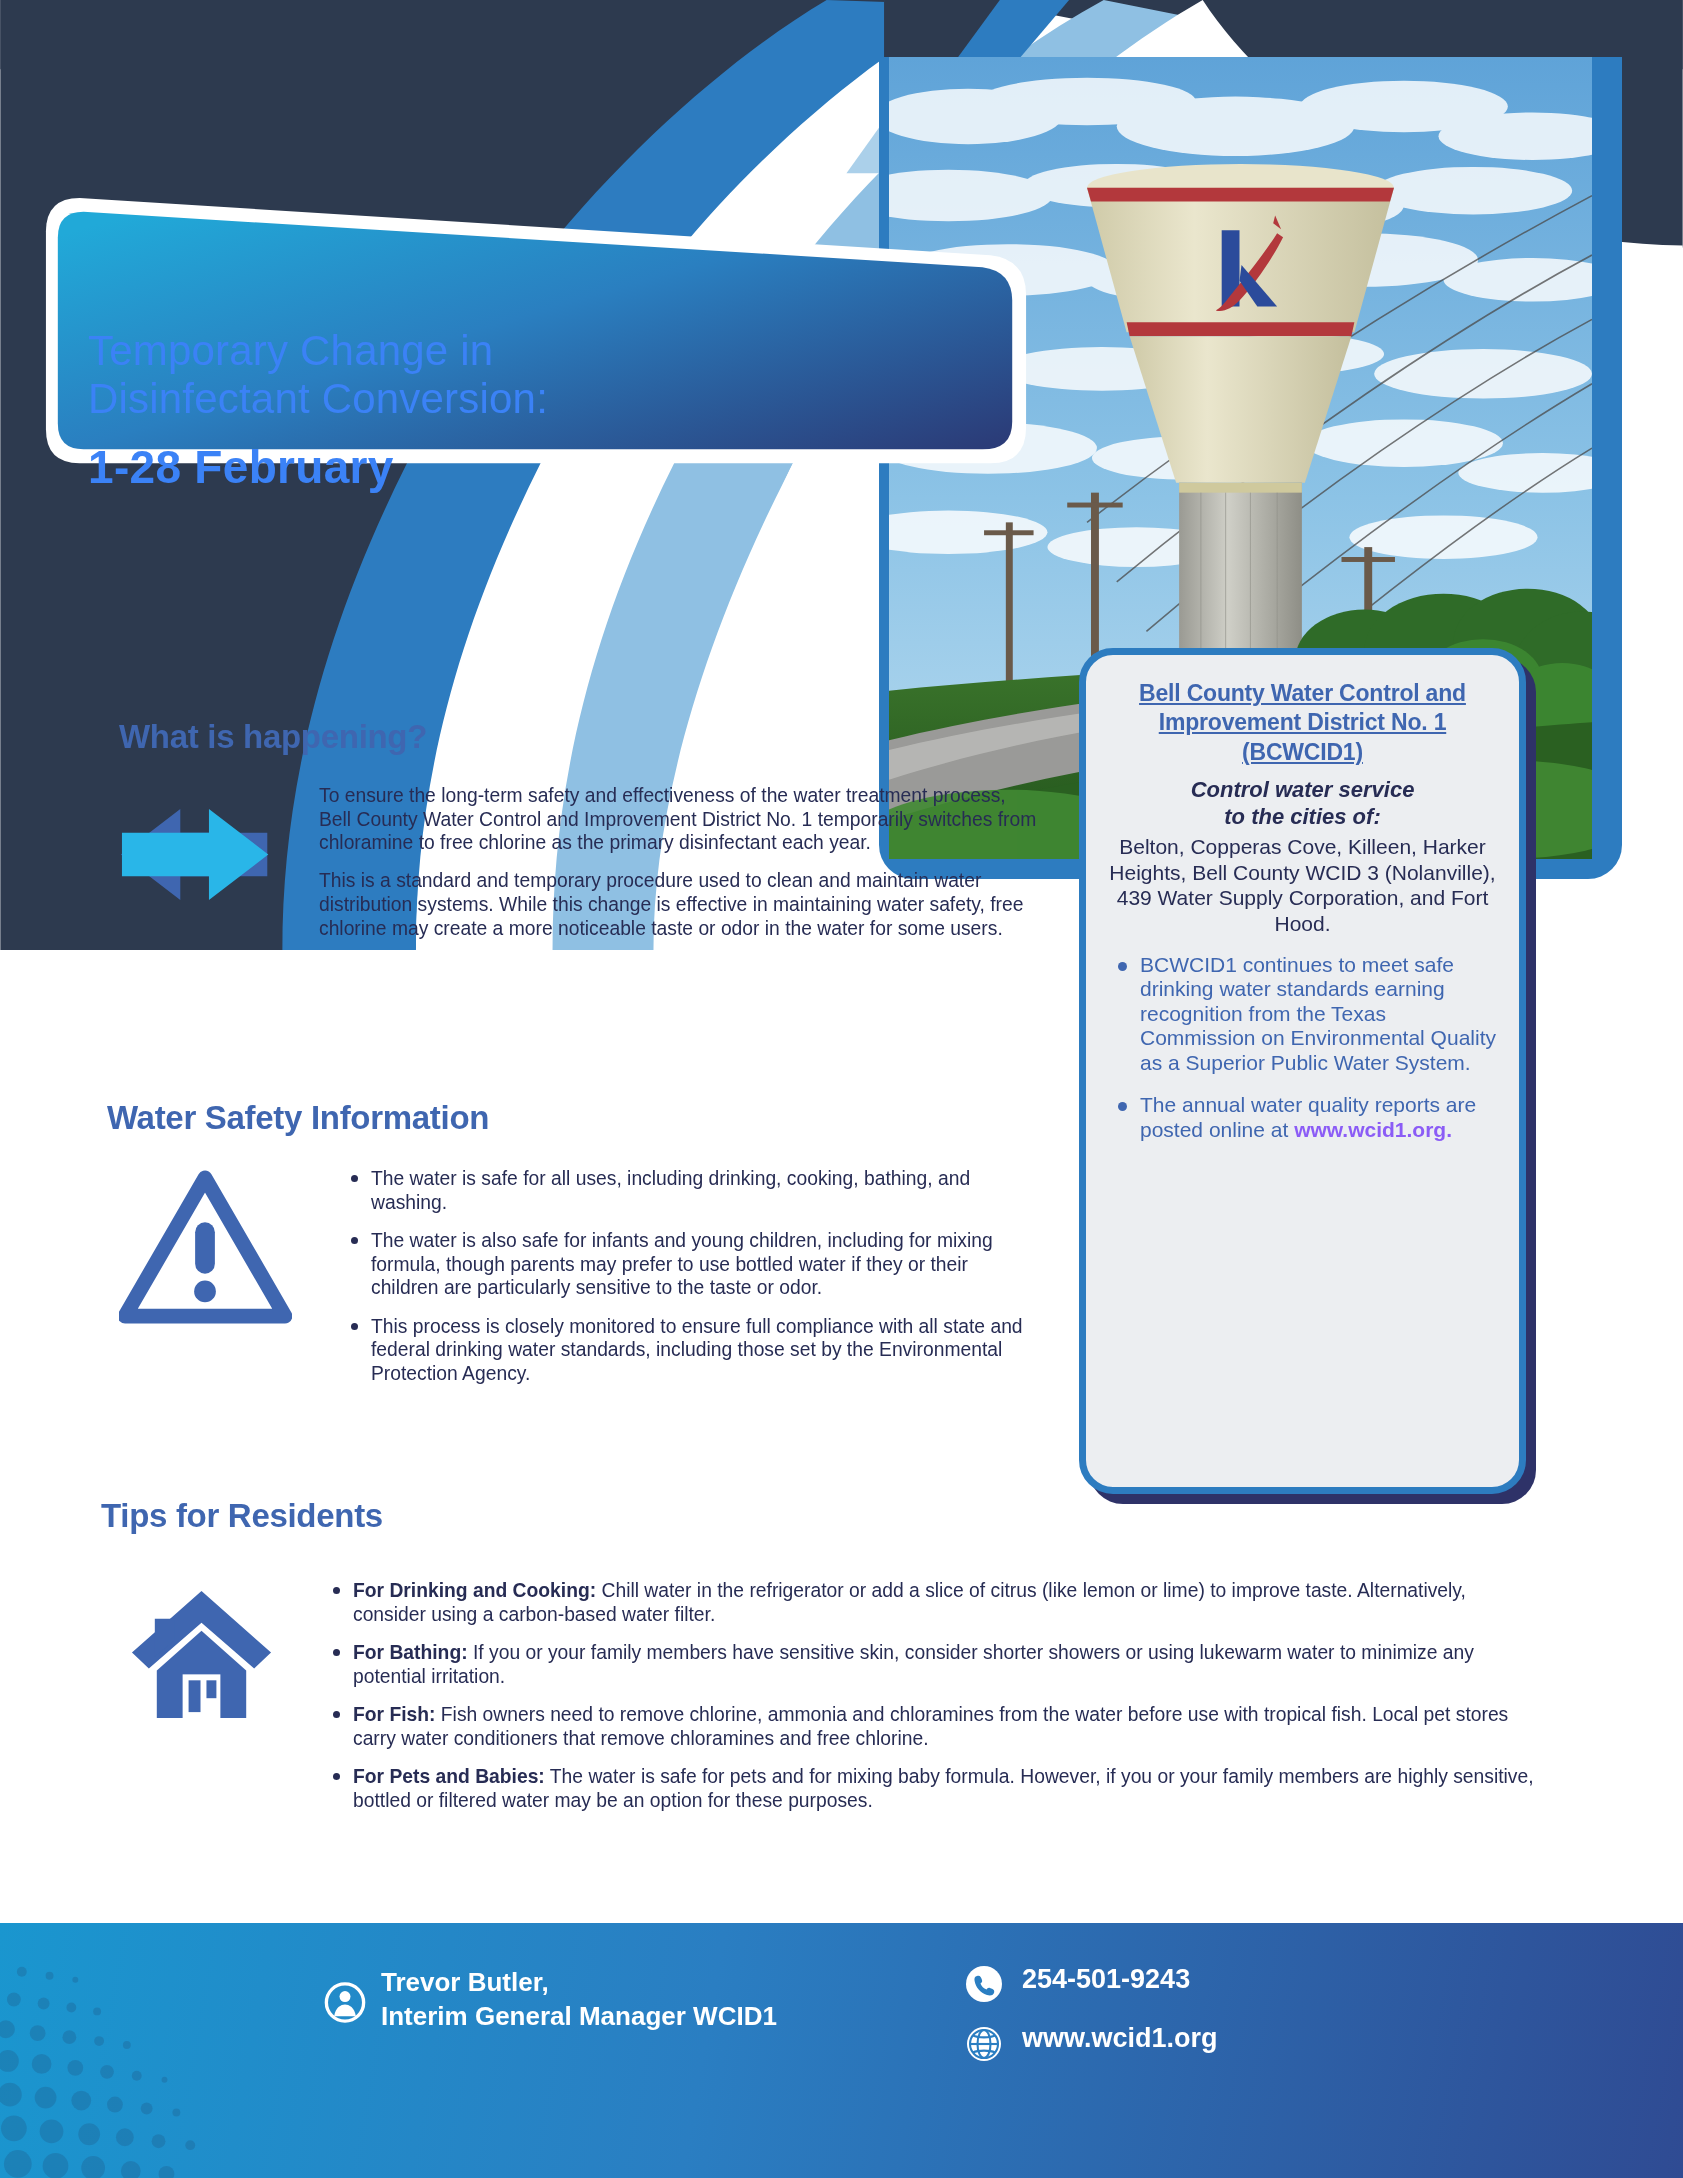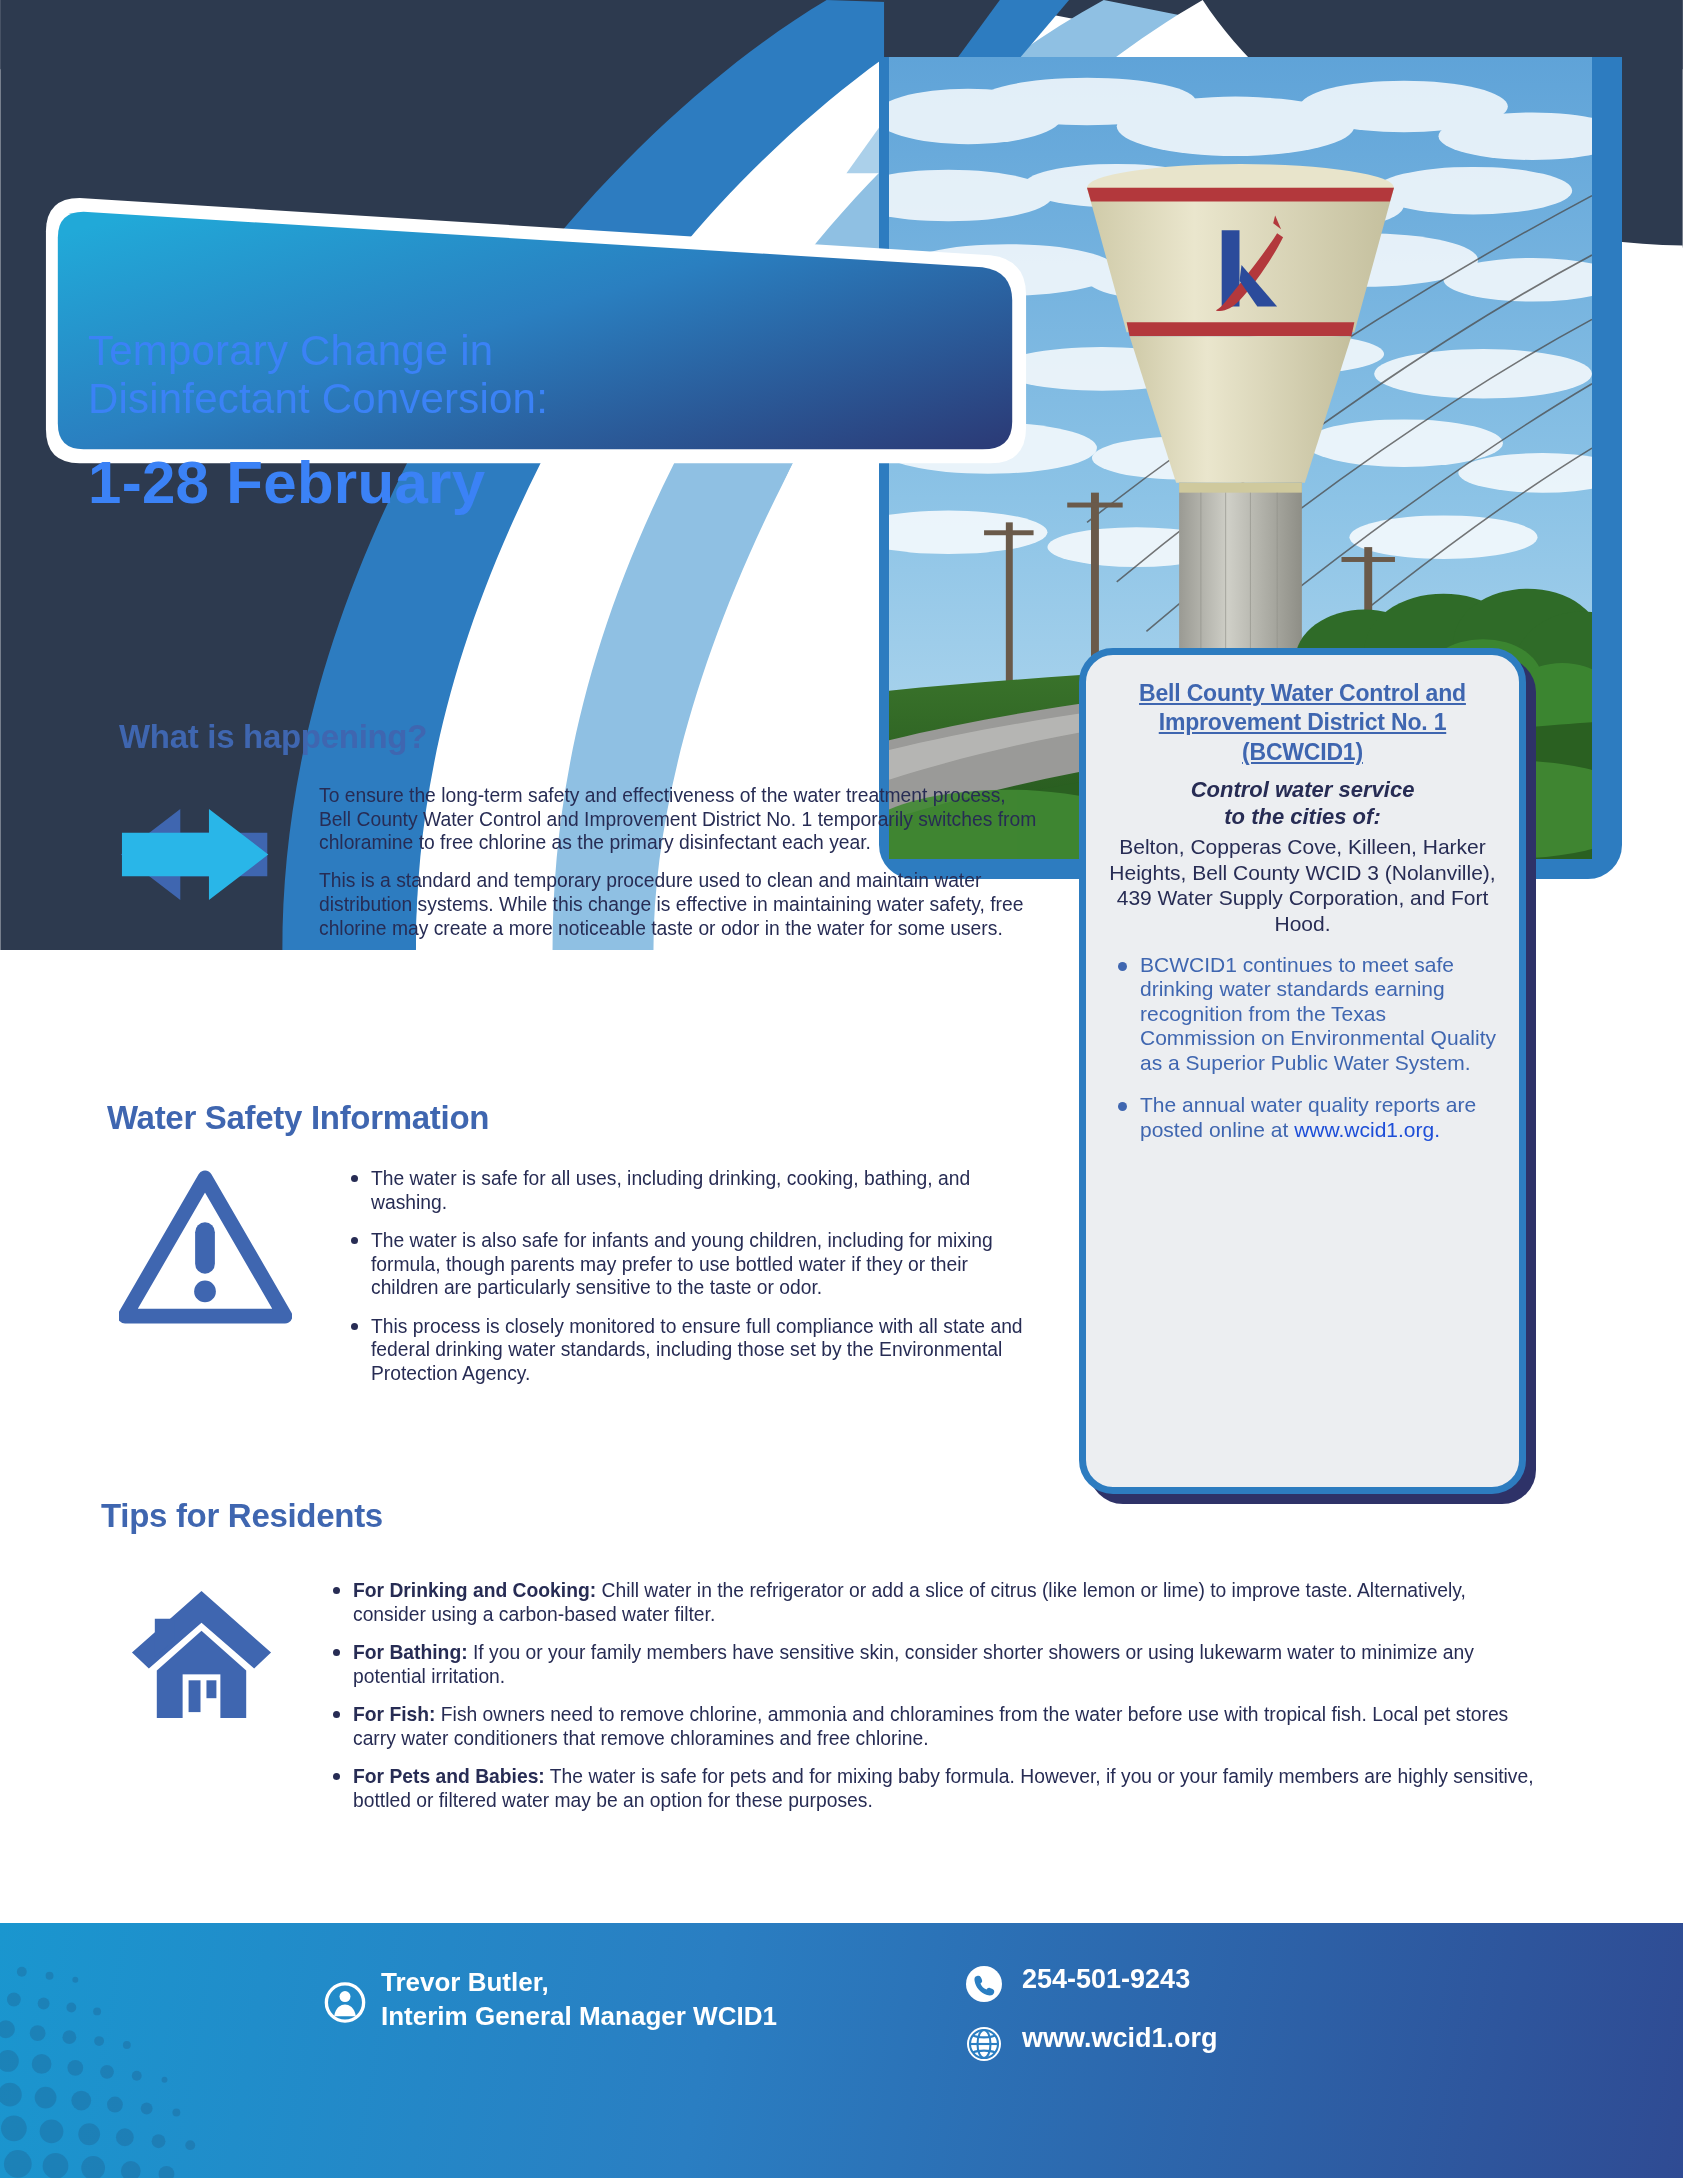--- a/index.html
+++ b/index.html
@@ -28,21 +28,21 @@
 
   
   .title-wrap{position:absolute;left:40px;top:186px;width:1000px;height:297px;}
   .title-card{position:absolute;inset:0;}
   .title-text{
     position:absolute;left:48px;top:141px;width:752px;
     color:#3b82f6;line-height:1.14;
   }
   .title-l1{font-size:42px;font-weight:400;letter-spacing:0.2px;display:block;}
   .title-l2{font-size:42px;font-weight:400;letter-spacing:0.2px;display:block;}
-  .title-l3{font-size:60px;font-weight:bold;letter-spacing:0.3px;display:block;margin-top:26px;}
+  .title-l3{font-size:46px;font-weight:bold;letter-spacing:0.3px;display:block;margin-top:18px;}
 
   
   .side-shadow{
     position:absolute;left:1089px;top:658px;width:447px;height:846px;
     background:#2e3268;border-radius:34px;
   }
   .side-card{
     position:absolute;left:1079px;top:648px;width:447px;height:846px;
     background:#eceef1;border:7px solid #2d7cc0;border-radius:34px;
     box-sizing:border-box;padding:24px 20px 12px 20px;
@@ -59,21 +59,21 @@
     color:#272c54;font-size:21px;text-align:center;line-height:1.22;margin-top:4px;
   }
   .side-ul{margin:16px 0 0 0;padding:0 2px 0 34px;list-style:none;}
   .side-ul li{
     position:relative;color:#3f66b0;font-size:21px;line-height:1.17;margin-bottom:18px;
   }
   .side-ul li:before{
     content:"";position:absolute;left:-22px;top:9px;width:9px;height:9px;
     border-radius:50%;background:#3f66b0;
   }
-  .side-ul b{color:#1d4ed8;font-weight:normal;}
+  .side-ul b{color:#8b5cf6;font-weight:bold;}
 
   
   .h2{
     color:#3f66b0;font-size:33px;font-weight:bold;letter-spacing:-0.3px;
     position:absolute;
   }
   .body-txt{color:#272c54;font-size:19.3px;line-height:1.23;}
   .body-txt p{margin:0 0 14px 0;}
   ul.blist{margin:0;padding:0;list-style:none;}
   ul.blist li{

